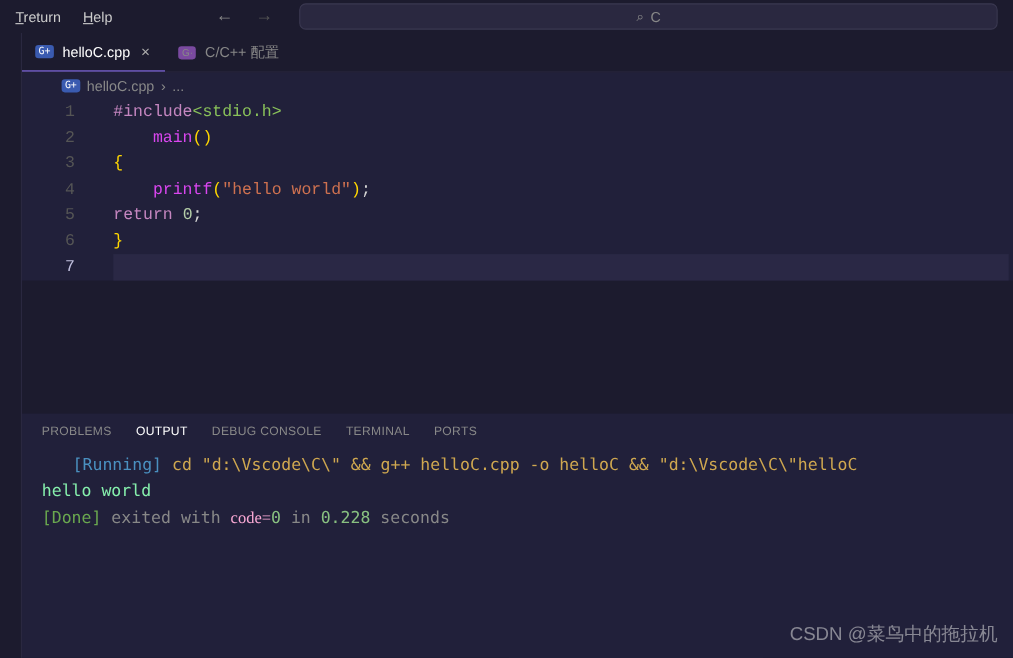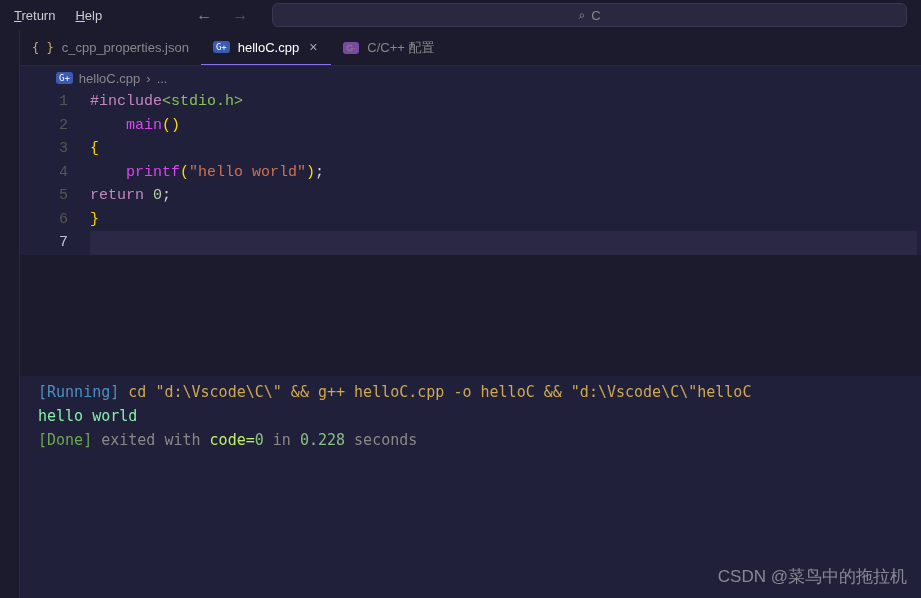--- a/index.html
+++ b/index.html
@@ -107,21 +107,21 @@
     .gutter {
       width: 70px;
       text-align: right;
       color: #555;
       padding-right: 22px;
       user-select: none;
     }
     .gutter .line-num { height: 23.5px; line-height: 23.5px; }
     .gutter .line-num.active { color: #c0bfde; }
     .code-lines { flex: 1; }
-    .code-line { height: 23.5px; line-height: 23.5px; white-space: pre; }
+    .code-line { height: 23.5px; line-height: 23.5px; white-space: pre; margin-left: 13px; }
     .code-line.active-line { background: #2a2845; margin-right: 4px; }
     .tok-pp { color: #c586c0; }
     .tok-inc { color: #89c15a; }
     .tok-fn { color: #d946ef; }
     .tok-punct { color: #d4d4d4; }
     .tok-brace { color: #ffd700; }
     .tok-str { color: #ce7150; }
     .tok-kw { color: #c586c0; }
     .tok-num { color: #b5cea8; }
     .panel {
@@ -145,26 +145,26 @@
     .panel-tab.active { color: #fff; }
     .panel-content {
       padding: 4px 18px;
       font-family: Consolas, monospace;
       font-size: 15px;
       line-height: 24px;
       flex: 1;
       white-space: pre-wrap;
       word-break: break-all;
     }
-    .out-bracket { color: #4a90c0; }
+    .out-bracket { color: #4a90c0; margin-left: 28px; }
     .out-cmd { color: #d0a850; }
     .out-text { color: #86efac; }
     .out-done { color: #6aa84f; }
     .out-grey { color: #888; }
-    .out-key { color: #bef264; }
+    .out-key { color: #f9a8d4; font-family: Liberation Serif, serif; }
     .out-secnum { color: #88c080; }
     .watermark {
       position: absolute;
       bottom: 10px;
       right: 14px;
       color: rgba(220,220,220,0.55);
       font-size: 17px;
       pointer-events: none;
     }
     .left-edge {
@@ -187,24 +187,20 @@
   </div>
   <div class="search-bar">
     <span class="search-icon">⌕</span>
     <span>C</span>
   </div>
 </div>
 
 <div class="left-edge"></div>
 
 <div class="tabs-bar" style="margin-left:20px;" id="tabs-bar">
-    <div class="editor-tab">
-      <span class="tab-icon json-icon"></span>
-      <span>c_cpp_properties.json</span>
-    </div>
     <div class="editor-tab active">
       <span class="tab-icon cpp-icon">G+</span>
       <span>helloC.cpp</span>
       <span class="tab-close">×</span>
     </div>
     <div class="editor-tab">
       <span class="tab-icon conf-icon">G·</span>
       <span>C/C++ 配置</span>
     </div>
   </div>
@@ -231,18 +227,25 @@
       <div class="code-line"><span class="tok-punct">    </span><span class="tok-fn">main</span><span class="tok-brace">()</span></div>
       <div class="code-line"><span class="tok-brace">{</span></div>
       <div class="code-line"><span class="tok-punct">    </span><span class="tok-fn">printf</span><span class="tok-brace">(</span><span class="tok-str">"hello world"</span><span class="tok-brace">)</span><span class="tok-punct">;</span></div>
       <div class="code-line"><span class="tok-kw">return</span><span class="tok-punct"> </span><span class="tok-num">0</span><span class="tok-punct">;</span></div>
       <div class="code-line"><span class="tok-brace">}</span></div>
       <div class="code-line active-line"></div>
     </div>
 </div>
 
 <div class="panel">
+  <div class="panel-tabs" id="panel-tabs">
+      <div class="panel-tab">PROBLEMS</div>
+      <div class="panel-tab active">OUTPUT</div>
+      <div class="panel-tab">DEBUG CONSOLE</div>
+      <div class="panel-tab">TERMINAL</div>
+      <div class="panel-tab">PORTS</div>
+    </div>
   <div class="panel-content"><span class="out-bracket">[Running]</span><span class="out-cmd"> cd "d:\Vscode\C\" &amp;&amp; g++ helloC.cpp -o helloC &amp;&amp; "d:\Vscode\C\"helloC</span>
 <span class="out-text">hello world</span>
 <span class="out-done">[Done]</span><span class="out-grey"> exited with </span><span class="out-key">code=</span><span class="out-secnum">0</span><span class="out-grey"> in </span><span class="out-secnum">0.228</span><span class="out-grey"> seconds</span></div>
 </div>
 
 <div class="watermark">CSDN @菜鸟中的拖拉机</div>
 
 </body></html>

